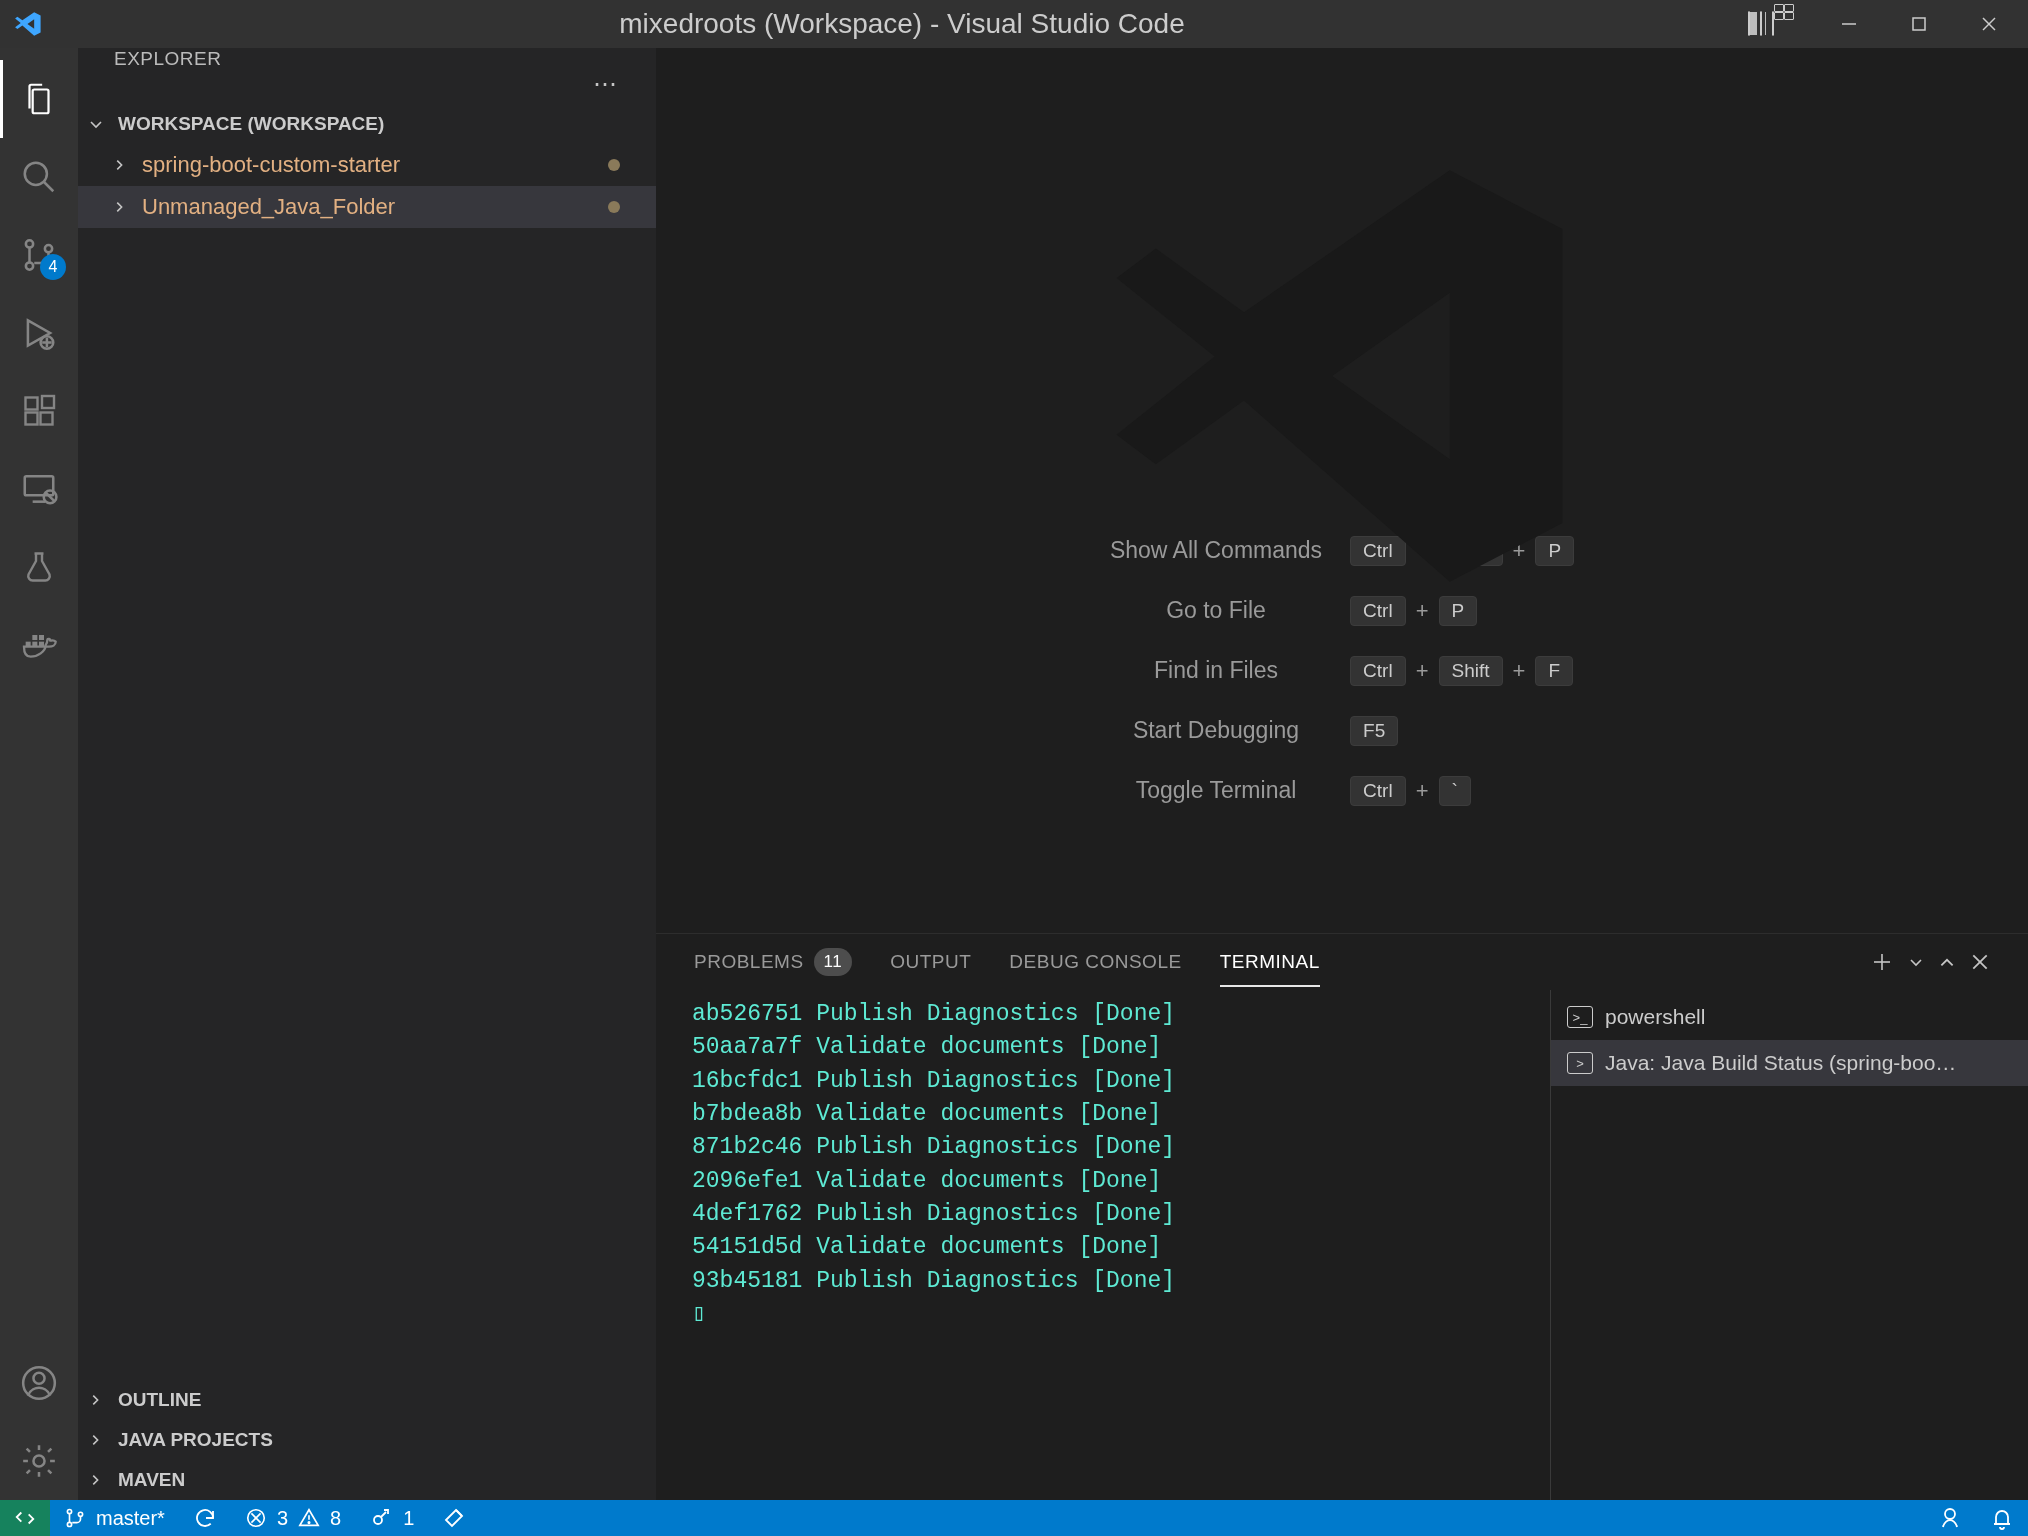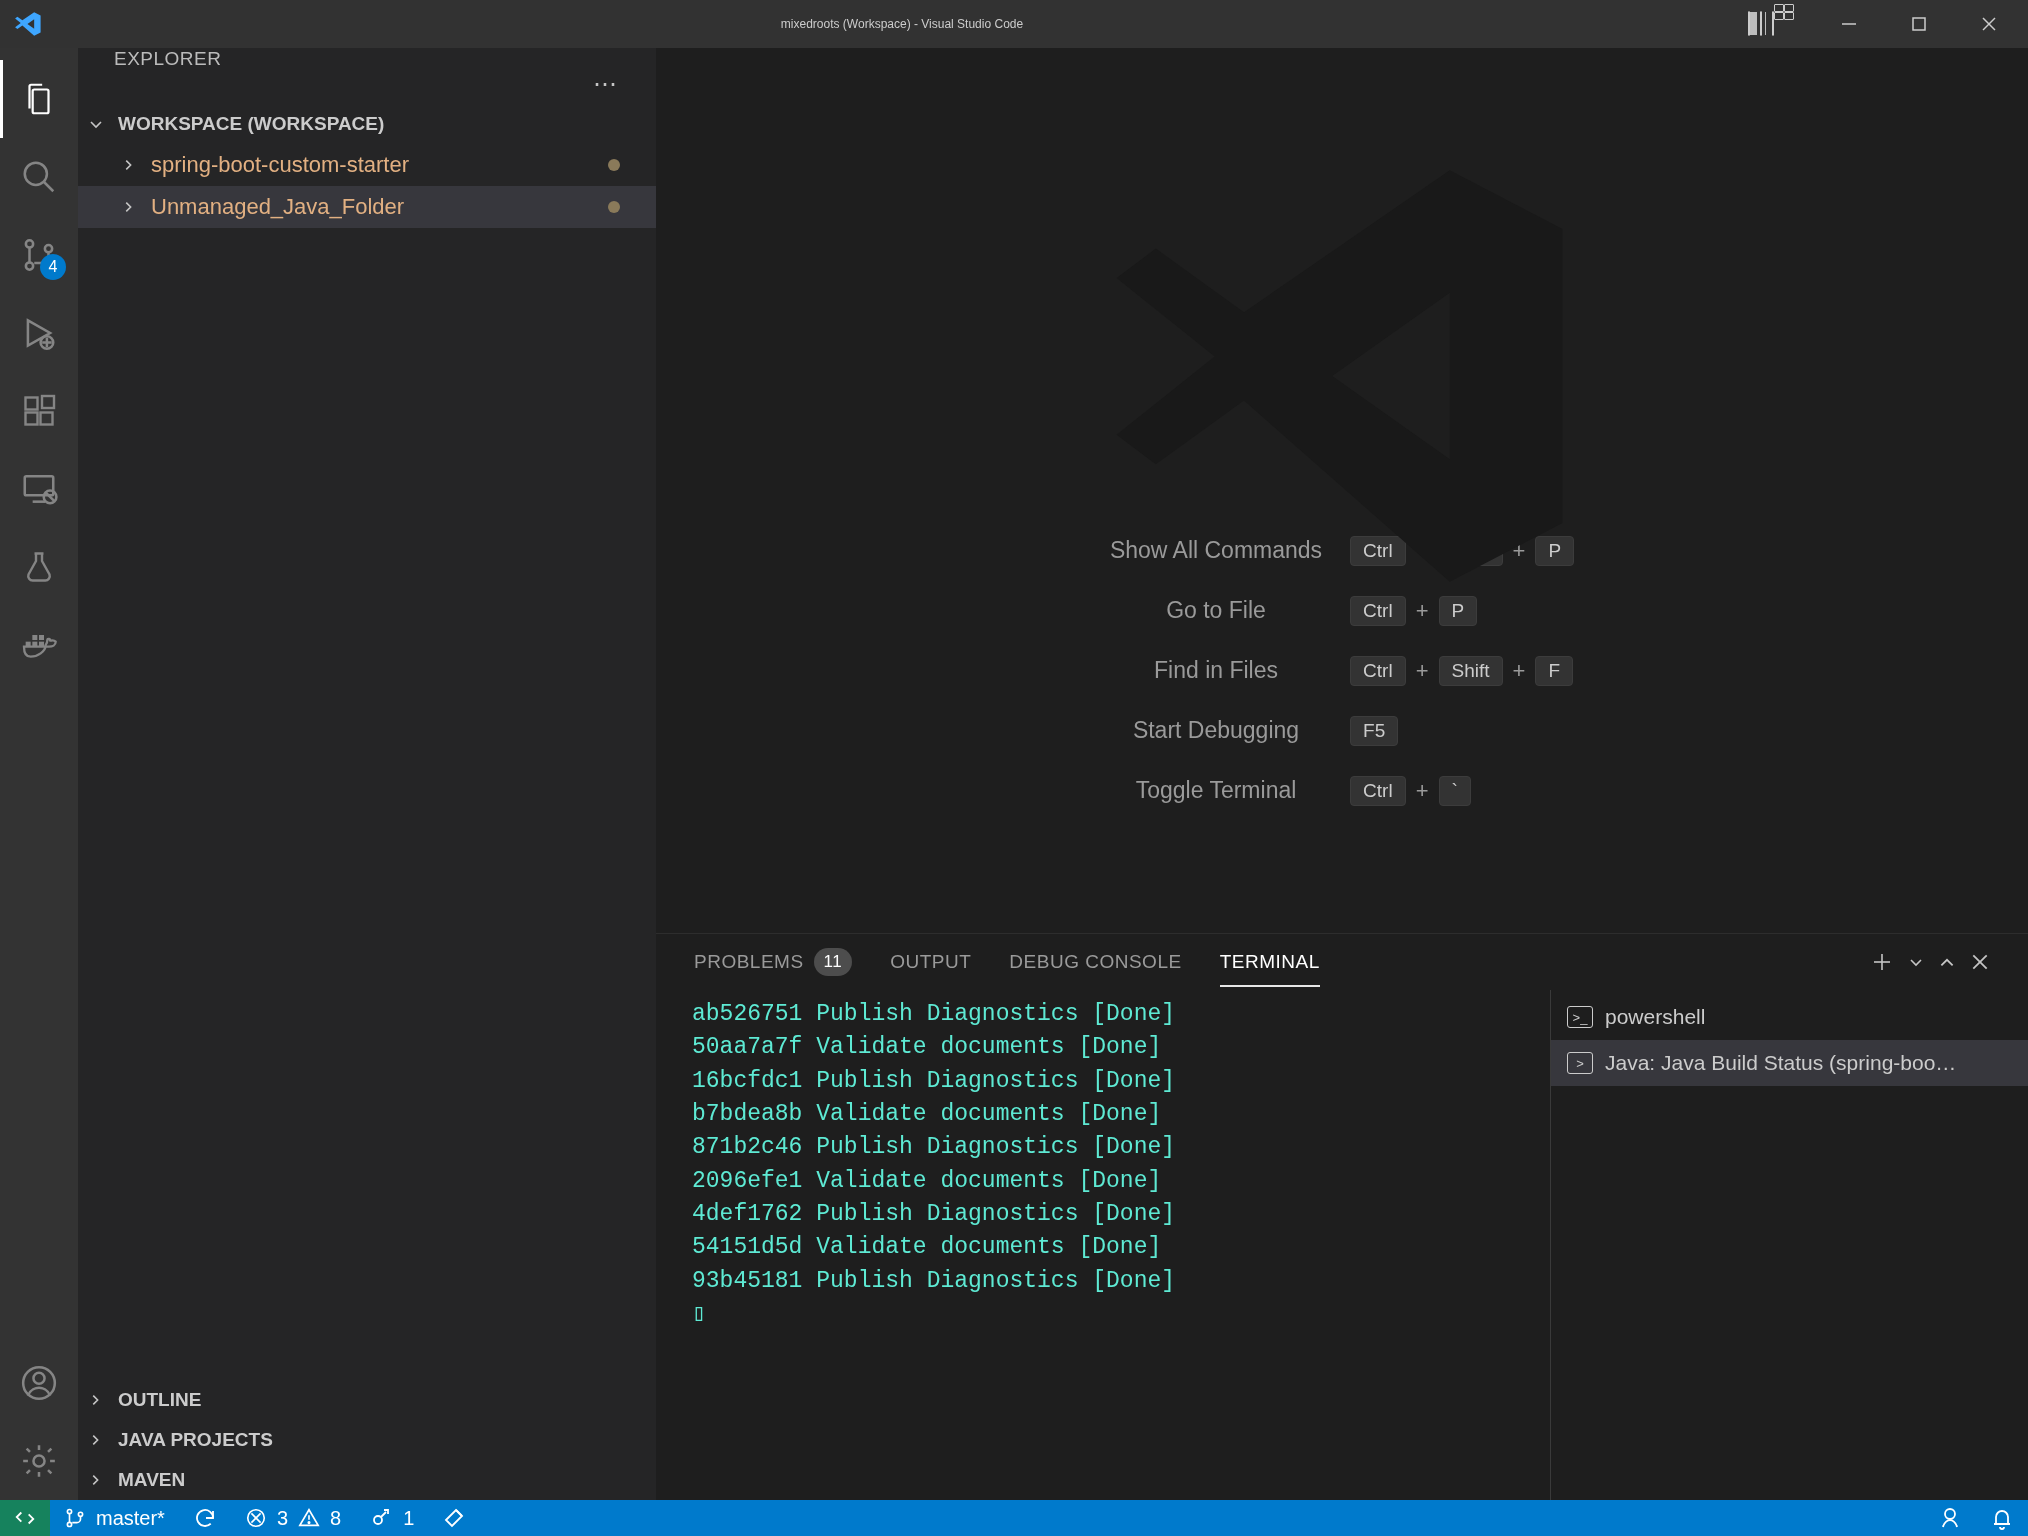--- a/index.html
+++ b/index.html
@@ -25,21 +25,21 @@
 }
 .titlebar .logo {
   width: 28px; height: 28px;
   margin: 0 14px 0 10px;
 }
 .titlebar .menu { display: flex; gap: 0; }
 .titlebar .menu-item { padding: 8px 14px; font-size: 21px; cursor: pointer; color: #cccccc; }
 .titlebar .title {
   flex: 1;
   text-align: center;
-  font-size: 12px;
+  font-size: 28px;
   color: #cccccc;
 }
 .titlebar .window-controls { display: flex; gap: 0; margin-left: auto; align-items: center; }
 .titlebar .layout-icons { display: flex; gap: 10px; margin-right: 30px; }
 .titlebar .wc-btn { width: 70px; height: 48px; display: flex; align-items: center; justify-content: center; cursor: pointer; }
 .layout-icon-box { width: 24px; height: 20px; border: 1.5px solid #cccccc; border-radius: 2px; position: relative; }
 .layout-icon-box .inner-left { position: absolute; left:0; top:0; bottom:0; width: 8px; background: #cccccc; opacity:0.9; }
 .layout-icon-box .inner-bottom { position: absolute; left:0; right:0; bottom:0; height: 7px; background: #cccccc; opacity:0.9; }
 .layout-icon-box .inner-right { position: absolute; right:0; top:0; bottom:0; width: 8px; background: #cccccc; opacity:0.9; }
 .layout-grid { width: 24px; height: 20px; position: relative; }
@@ -99,21 +99,21 @@
   font-size: 19px;
   color: #cccccc;
   gap: 8px;
   cursor: pointer;
 }
 .section-title .chev { width: 22px; text-align: center; font-size: 18px; }
 .tree { flex: 1; overflow: auto; }
 .tree-item {
   height: 42px;
   display: flex; align-items: center;
-  padding-left: 43px;
+  padding-left: 34px;
   gap: 10px;
   cursor: pointer;
   font-size: 22px;
   color: #e2b082;
   position: relative;
 }
 .tree-item.selected { background: #37373d; }
 .tree-item .chev { color: #c5c5c5; font-size: 18px; width: 20px; text-align: center; }
 .tree-item .dot {
   position: absolute; right: 36px; width: 12px; height: 12px; border-radius: 50%;

